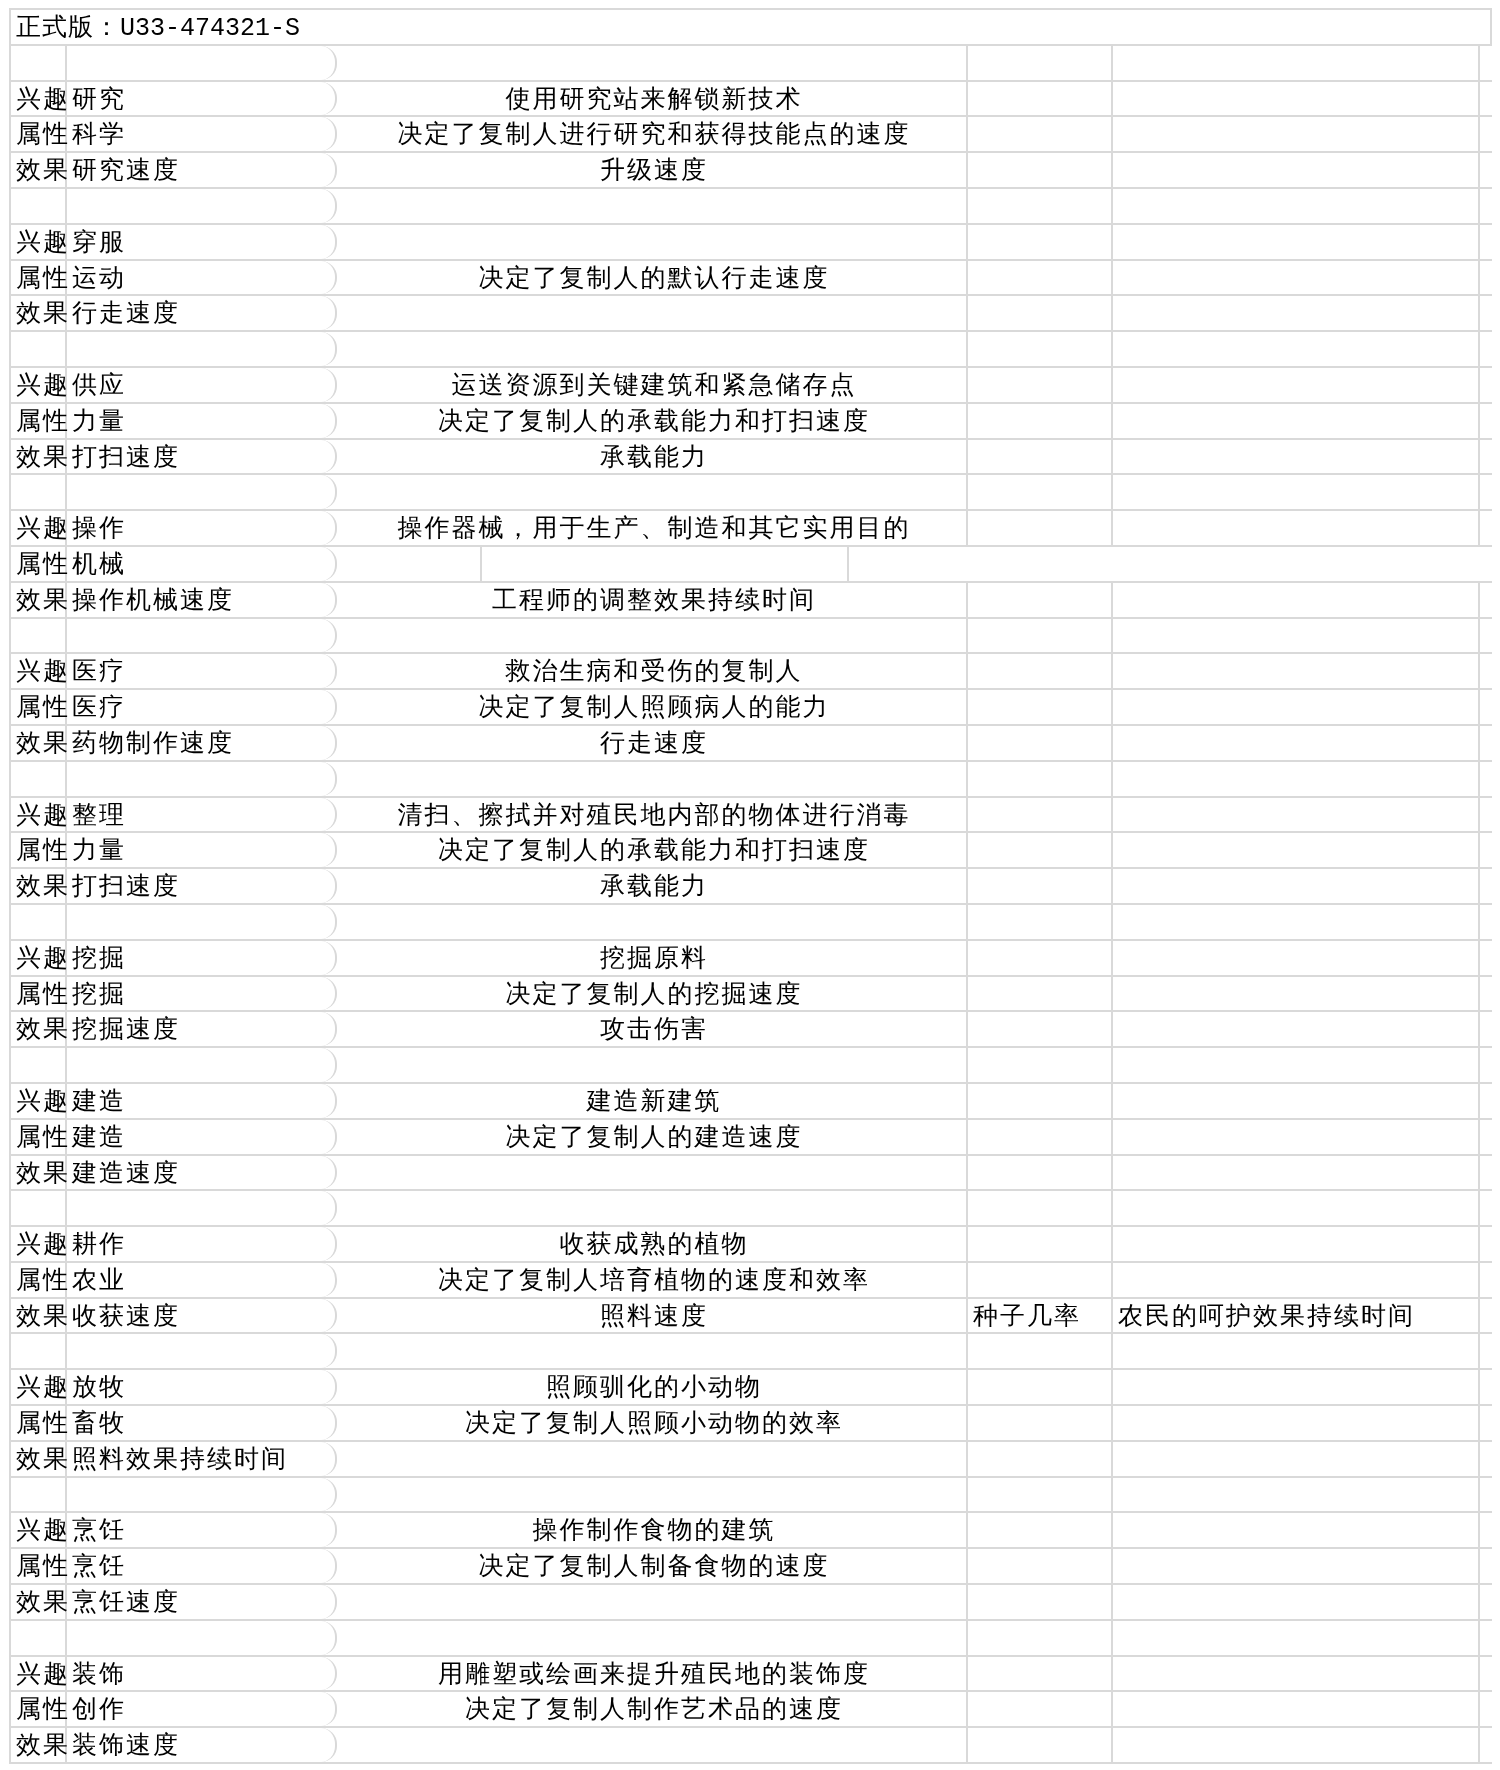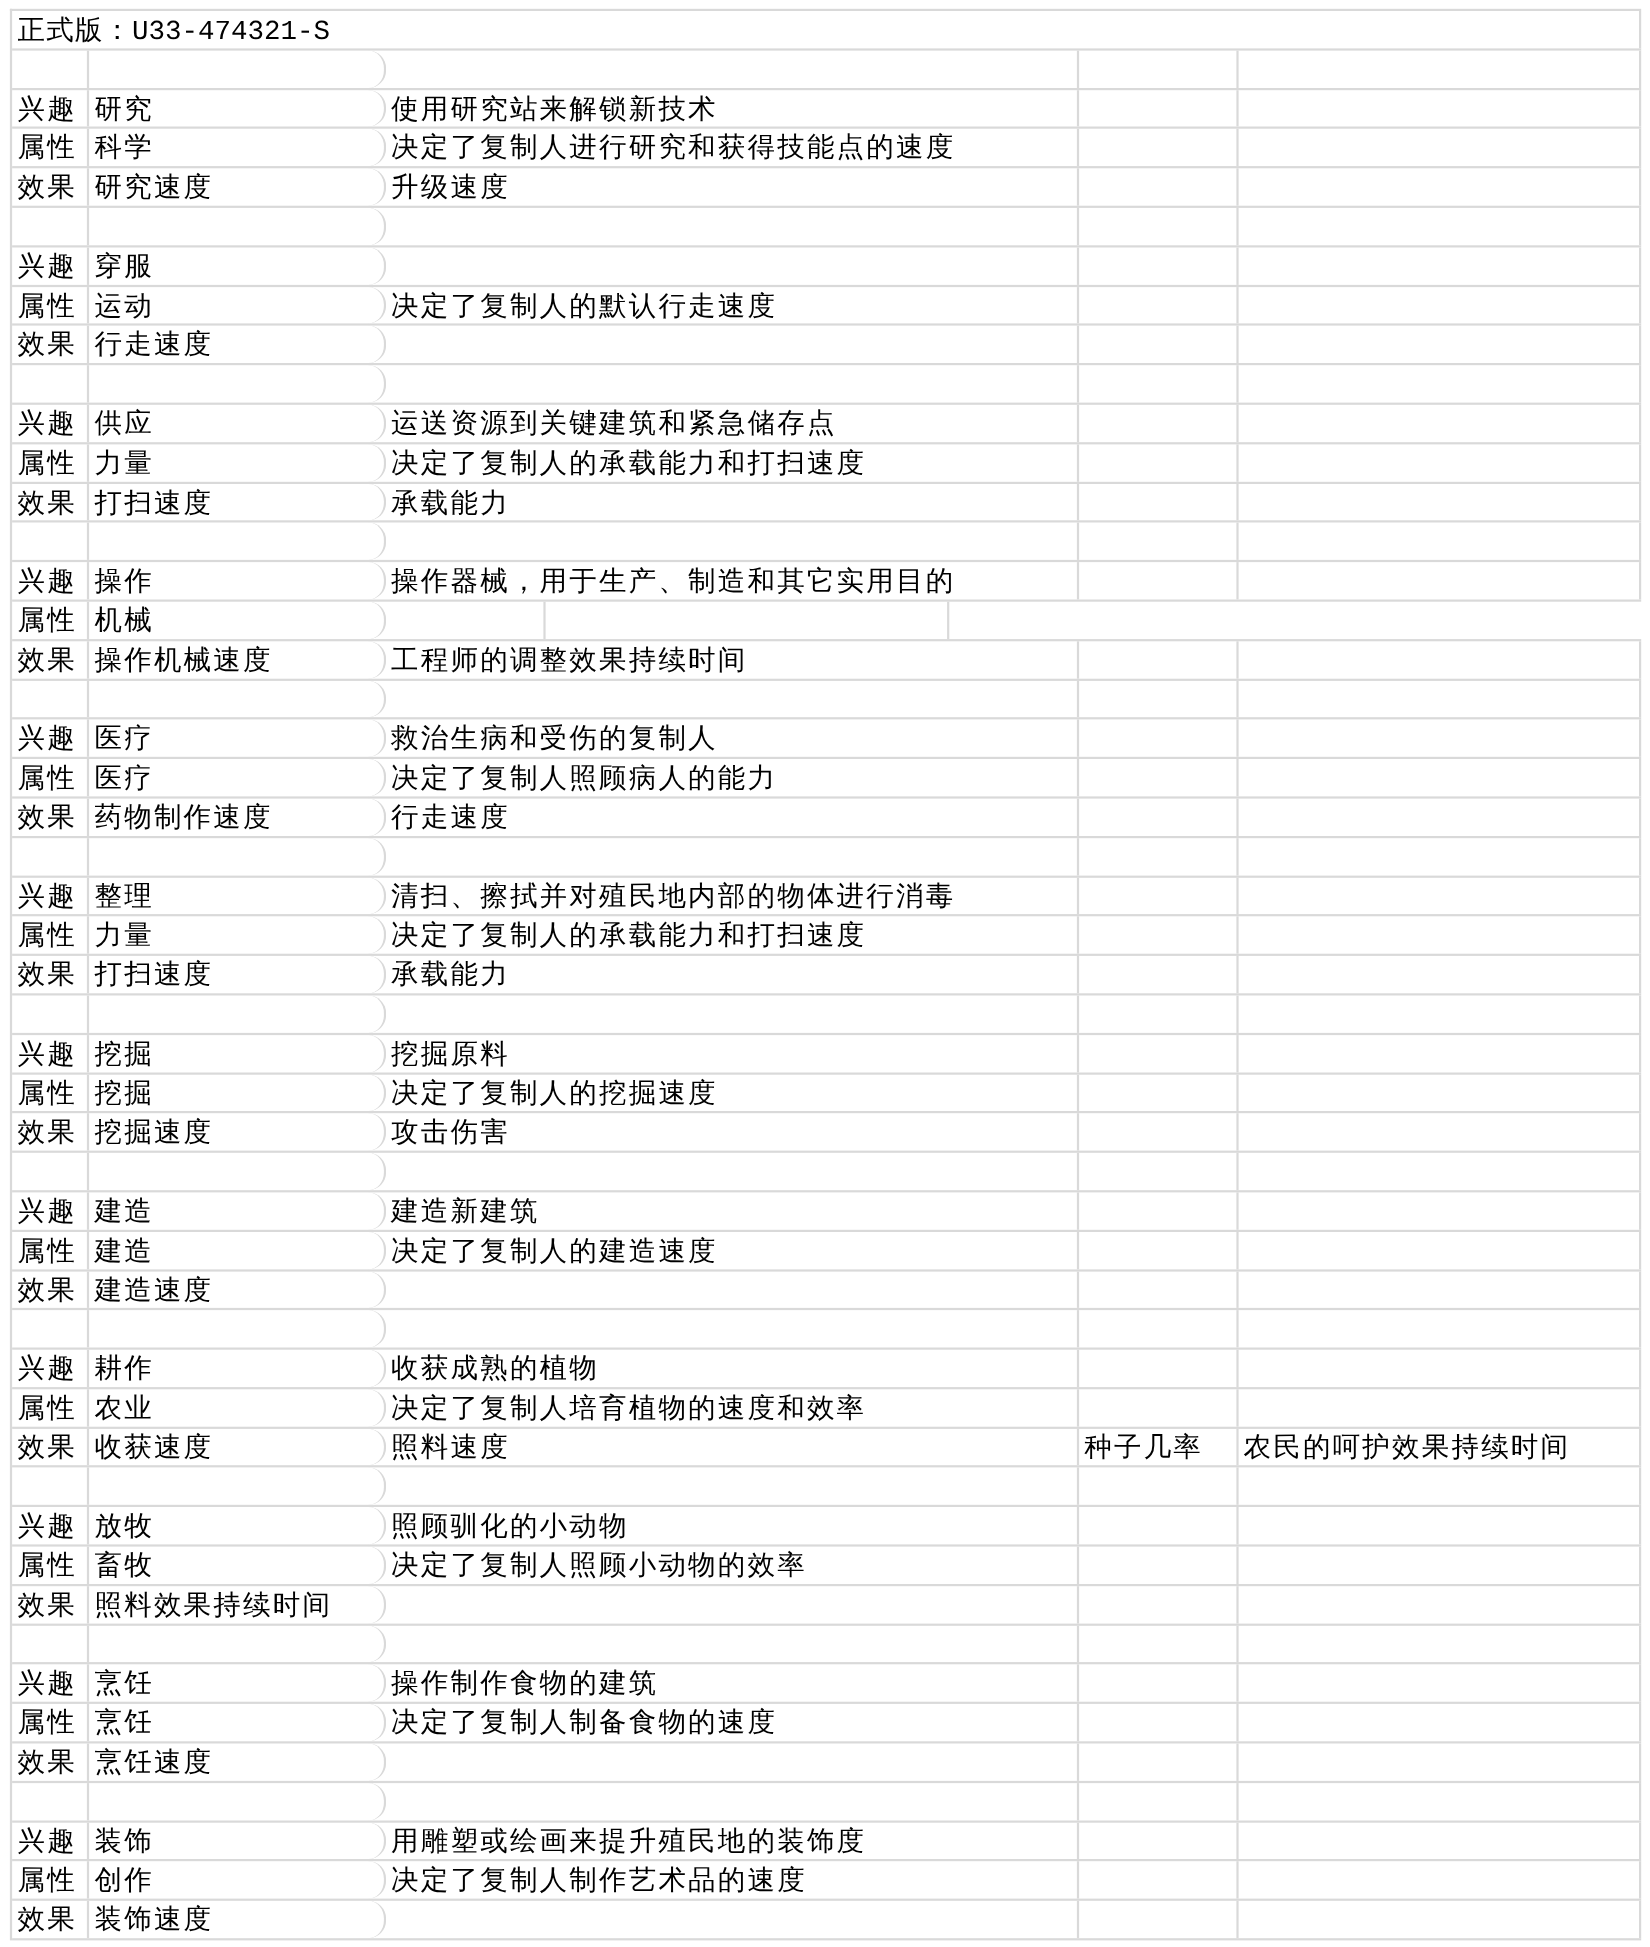--- a/index.html
+++ b/index.html
@@ -4,23 +4,23 @@
 <style>
   html, body { margin: 0; padding: 0; background: #ffffff; }
   body { width: 1500px; height: 1770px; position: relative; overflow: hidden;
          font-family: "DejaVu Serif", "Liberation Serif", serif; color: #000; }
   .sheet { position: absolute; left: 9px; top: 8px; width: 1481px;
            border-left: 2px solid #d9d9d9; border-top: 2px solid #d9d9d9; }
   .row { display: flex; height: 35.8px; box-sizing: border-box; border-bottom: 2px solid #d9d9d9; }
   .cell { box-sizing: border-box; border-right: 2px solid #d9d9d9; height: 100%;
           font-size: 25px; line-height: 33px; white-space: nowrap; overflow: visible;
           padding-left: 5px; letter-spacing: 2px; }
-  .c0 { width: 70px; }
+  .c0 { width: 56px; }
   .c1 { width: 270px; border-radius: 16px; }
-  .c2 { width: 631px; }
+  .c2 { width: 631px; text-align: center; }
   .c3 { width: 145px; }
   .c4 { width: 367px; }
   .title-row .cell.full { width: 1481px; letter-spacing: 1px; }
   .mono { font-family: "Liberation Mono", "DejaVu Sans Mono", monospace; letter-spacing: 0; }
 </style>
 </head>
 <body>
 
 <div class="sheet">
   <div class="row title-row">

